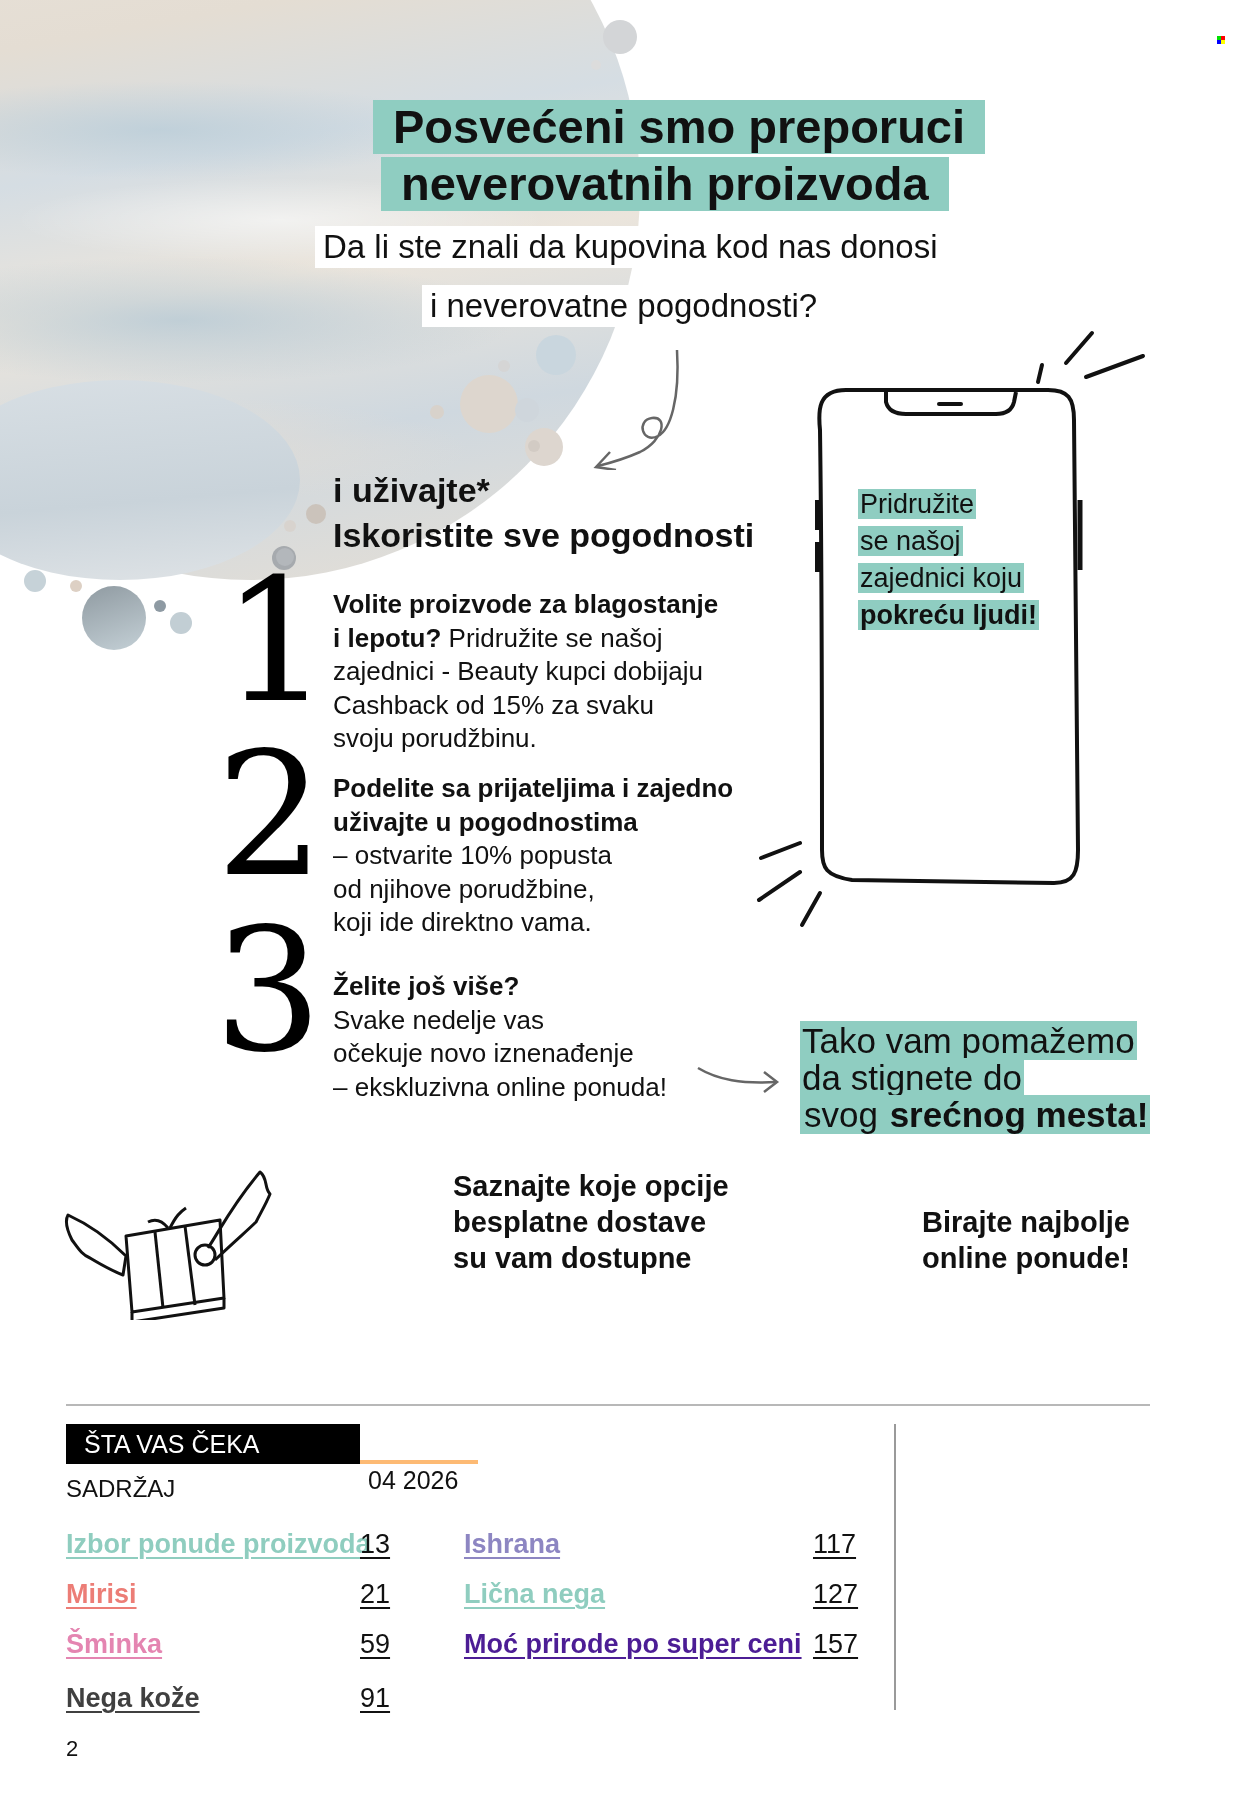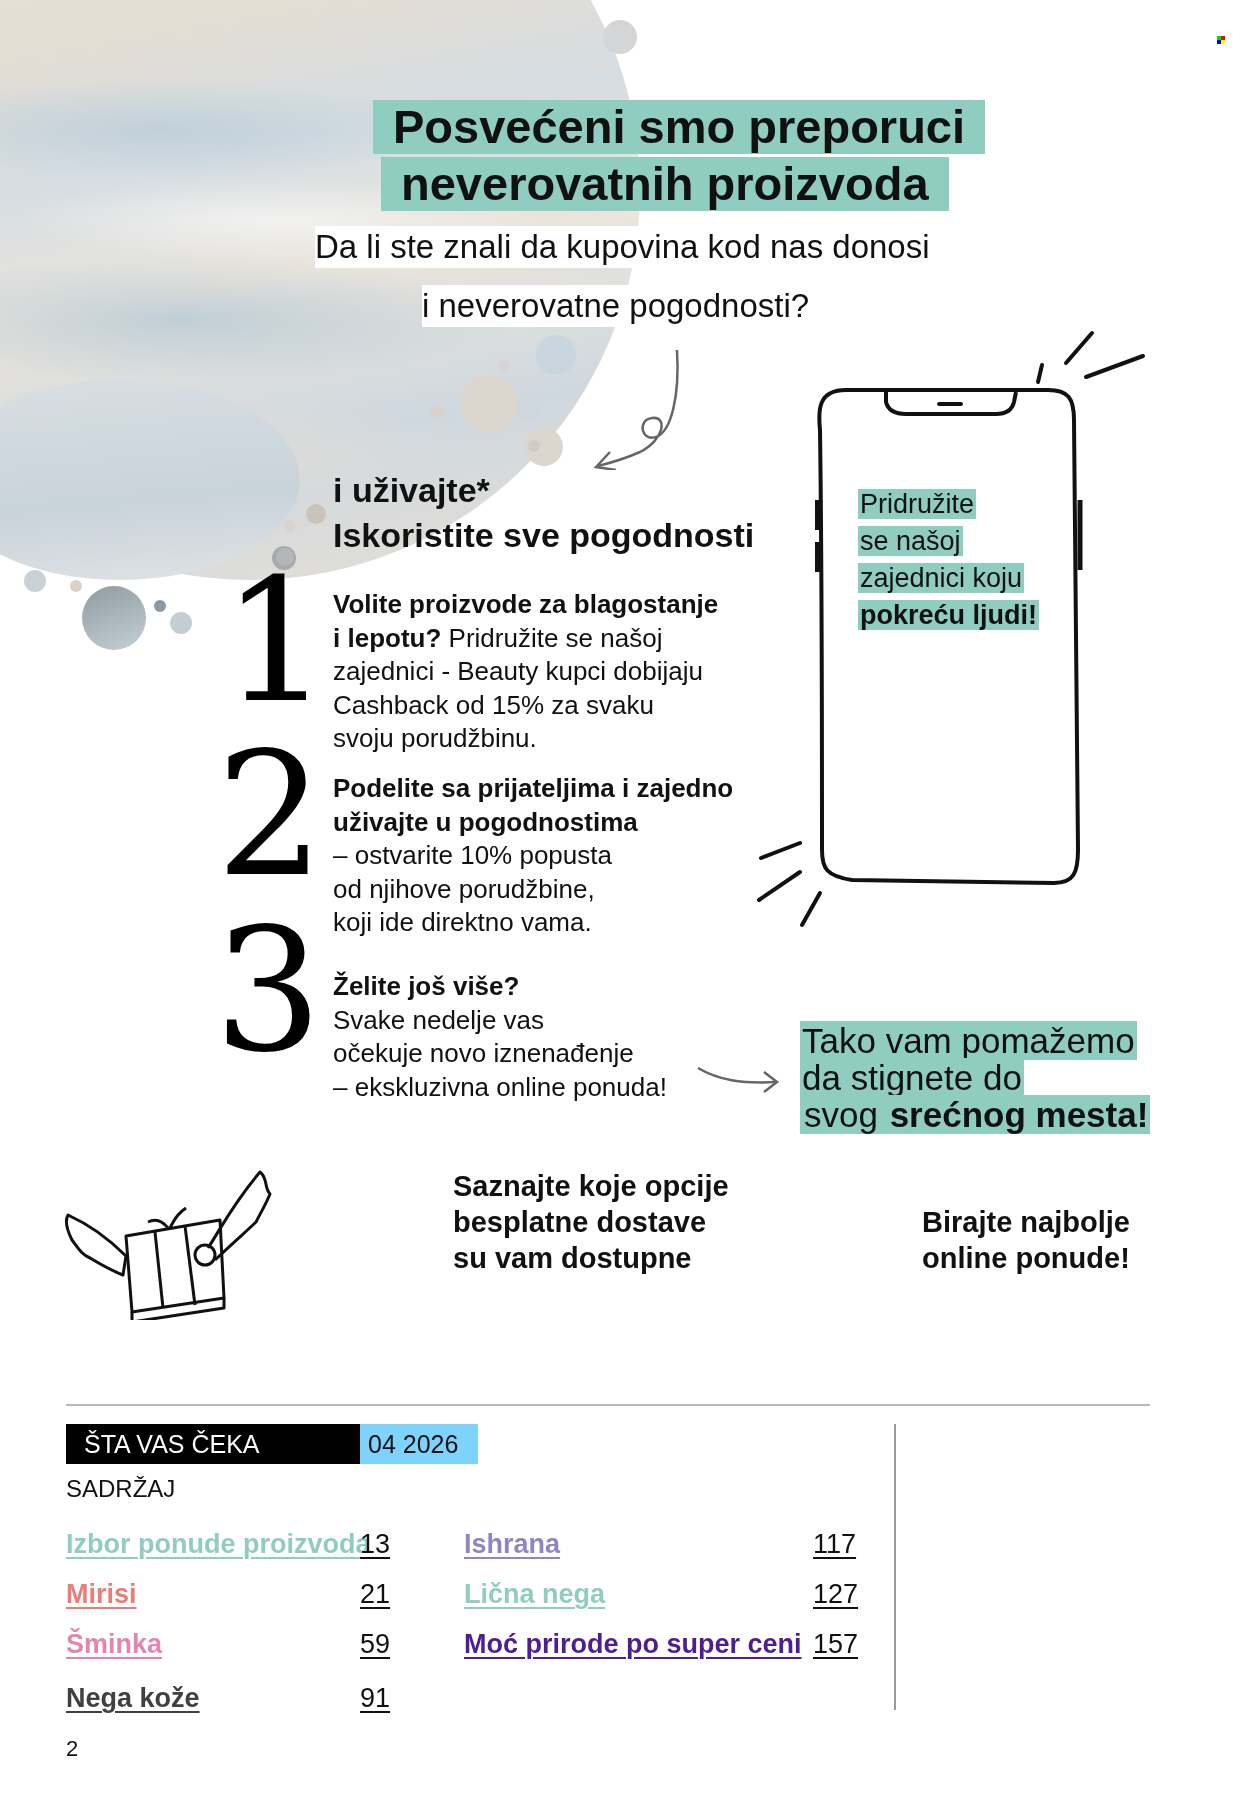--- a/index.html
+++ b/index.html
@@ -11,35 +11,35 @@
       radial-gradient(ellipse 420px 70px at 300px 330px, rgba(184,204,216,0.75), rgba(184,204,216,0) 70%),
       radial-gradient(ellipse 480px 90px at 320px 520px, rgba(176,198,212,0.7), rgba(176,198,212,0) 70%),
       radial-gradient(ellipse 380px 60px at 420px 420px, rgba(255,255,255,0.55), rgba(255,255,255,0) 70%),
       radial-gradient(ellipse 500px 80px at 260px 650px, rgba(230,222,212,0.9), rgba(230,222,212,0) 70%),
       linear-gradient(170deg,#ece6de 0%,#e4ddd3 30%,#d5dde3 45%,#ebe5dc 60%,#cfd8df 78%,#e6dfd5 100%);}
   .cream2{position:absolute;left:-60px;top:380px;width:360px;height:200px;border-radius:50%;
     background:linear-gradient(175deg,#d8dfe4,#c9d3da 60%,#dfe3e6);}
   .bubble{position:absolute;border-radius:50%;}
   .hl{background:#8fcdc1;display:inline-block;}
   .h1line{position:absolute;font-weight:700;font-size:47px;line-height:54px;padding:0 20px;white-space:nowrap;}
-  .subline{position:absolute;font-size:33px;line-height:42px;background:#fff;padding:0 0;white-space:nowrap;color:#111;}
+  .subline{position:absolute;font-size:33px;line-height:42px;background:#fff;padding:0 8px;white-space:nowrap;color:#111;}
   .sec-title{position:absolute;left:333px;top:468px;font-size:34px;line-height:45px;font-weight:700;}
   .num{position:absolute;font-family:"DejaVu Serif","Liberation Serif",serif;font-size:170px;line-height:1;font-weight:400;color:#000;}
   .step{position:absolute;left:333px;font-size:26px;line-height:33.5px;color:#111;}
   .step b{font-weight:700;}
   .phone-text{position:absolute;left:858px;top:486px;font-size:27px;line-height:37px;}
   .phone-text span{background:#8fcdc1;padding:0 2px;}
   .tako{position:absolute;left:800px;top:1022px;font-size:35px;line-height:37px;}
   .tako span{background:#8fcdc1;padding:0 2px;}
   .promo{position:absolute;font-size:29px;line-height:36px;font-weight:700;}
   .divider-h{position:absolute;left:66px;top:1404px;width:1084px;height:2px;background:#b8b8b8;}
   .divider-v{position:absolute;left:894px;top:1424px;width:2px;height:286px;background:#9a9a9a;}
   .toc-badge{position:absolute;left:66px;top:1424px;height:40px;display:flex;}
   .toc-badge .black{background:#000;color:#fff;font-size:25px;line-height:40px;padding:0 18px 0 18px;width:258px;}
-  .toc-badge .teal{background:#7dd3fc;color:#111;font-size:25px;line-height:40px;padding:0 18px 0 8px;width:92px;}
+  .toc-badge .teal{background:#fdba74;color:#111;font-size:25px;line-height:40px;padding:0 18px 0 8px;width:92px;margin-top:36px;}
   .sadrzaj{position:absolute;left:66px;top:1474px;font-size:24px;line-height:30px;}
   .toc-item{position:absolute;font-size:27px;line-height:34px;font-weight:700;text-decoration:underline;text-underline-offset:4px;text-decoration-thickness:2px;white-space:nowrap;}
   .toc-page{position:absolute;font-size:27px;line-height:34px;text-decoration:underline;text-underline-offset:4px;text-decoration-thickness:2px;color:#111;}
   .page-num{position:absolute;left:66px;top:1736px;font-size:22px;}
   .logo{position:absolute;left:1217px;top:36px;width:8px;height:8px;display:grid;grid-template-columns:4px 4px;grid-template-rows:4px 4px;}
 </style>
 </head>
 <body>
 
 <div class="cream"></div>

